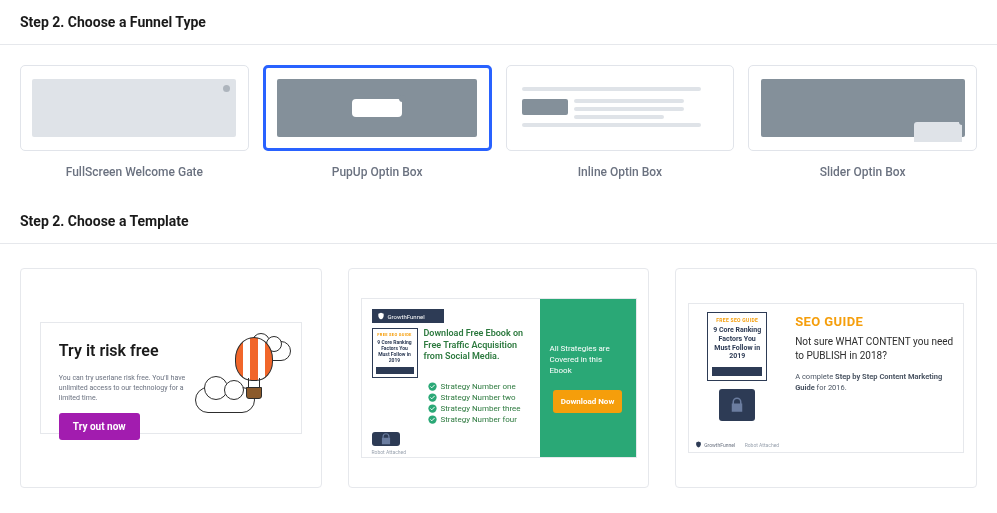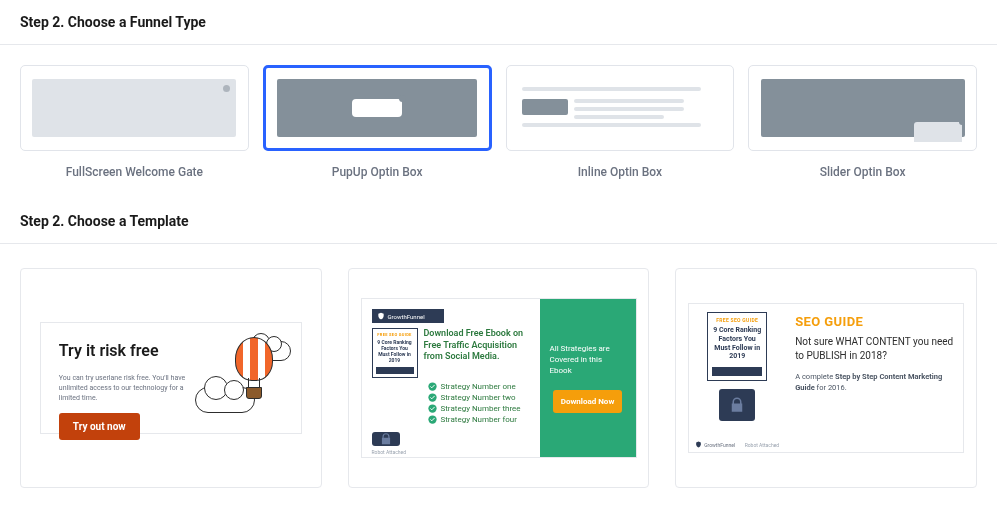--- a/index.html
+++ b/index.html
@@ -39,21 +39,21 @@
   
   .templates-row{display:flex;gap:26px;padding:24px 20px}
   .tpl-card{flex:1;border:1px solid #e6e8ec;border-radius:4px;background:#fff;height:220px;display:flex;align-items:center;justify-content:center;position:relative;cursor:pointer}
   .tpl-inner{border:1px solid #e6e8ec;display:flex}
   
   .tpl1{flex-direction:column;align-items:flex-start;position:relative;padding:18px 18px 18px 18px;width:262px;height:112px}
   .tpl1 .img{position:absolute;right:12px;top:12px;bottom:12px;width:88px}
   .tpl1 h3{font-size:16px;font-weight:600;color:#1a1a1a;margin-bottom:14px}
   .tpl1 p{font-size:7px;color:#6b7280;line-height:1.4;max-width:136px;margin-bottom:10px}
   .btn{display:inline-block;font-size:10px;font-weight:700;color:#fff;padding:8px 14px;border-radius:3px;border:none;cursor:pointer}
-  .btn.blue{background:#c2410c}
+  .btn.blue{background:#a21caf}
   .btn.orange{background:#f59e0b}
   
   .balloon-scene{position:relative;width:88px;height:88px}
   .cloud{position:absolute;background:#fff;border:1.5px solid #2d2d2d;border-radius:40px}
   .cloud.c1{width:60px;height:26px;left:-6px;bottom:10px}
   .cloud.c2{width:46px;height:20px;right:-2px;top:6px}
   .cloud::before,.cloud::after{content:"";position:absolute;background:#fff;border:1.5px solid #2d2d2d;border-radius:50%}
   .cloud.c1::before{width:22px;height:22px;top:-12px;left:8px}
   .cloud.c1::after{width:18px;height:18px;top:-8px;left:28px}
   .cloud.c2::before{width:16px;height:16px;top:-9px;left:6px}

